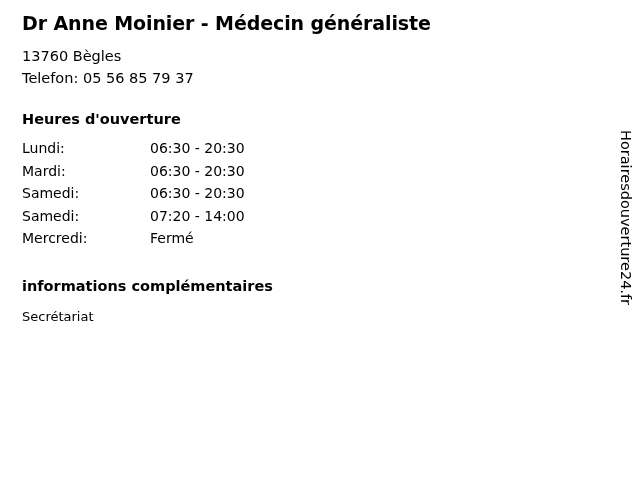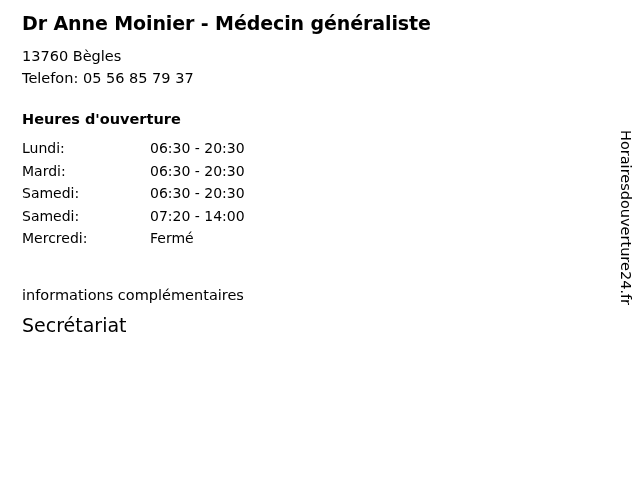--- a/index.html
+++ b/index.html
@@ -58,26 +58,26 @@
   }
   td.day {
     width: 128px;
     padding-right: 8px;
   }
   td.time {
     width: 200px;
   }
   .section-head2 {
     font-size: 14.5px;
-    font-weight: normal;
-    margin-top: 37px;
+    font-weight: bold;
+    margin-top: 28px;
     margin-bottom: 12px;
   }
   .extra-line {
-    font-size: 19px;
+    font-size: 13px;
     line-height: 21px;
   }
   .side-label {
     position: absolute;
     right: 6px;
     top: 130px;
     font-size: 14.5px;
     color: #000000;
     writing-mode: vertical-rl;
     text-orientation: mixed;

